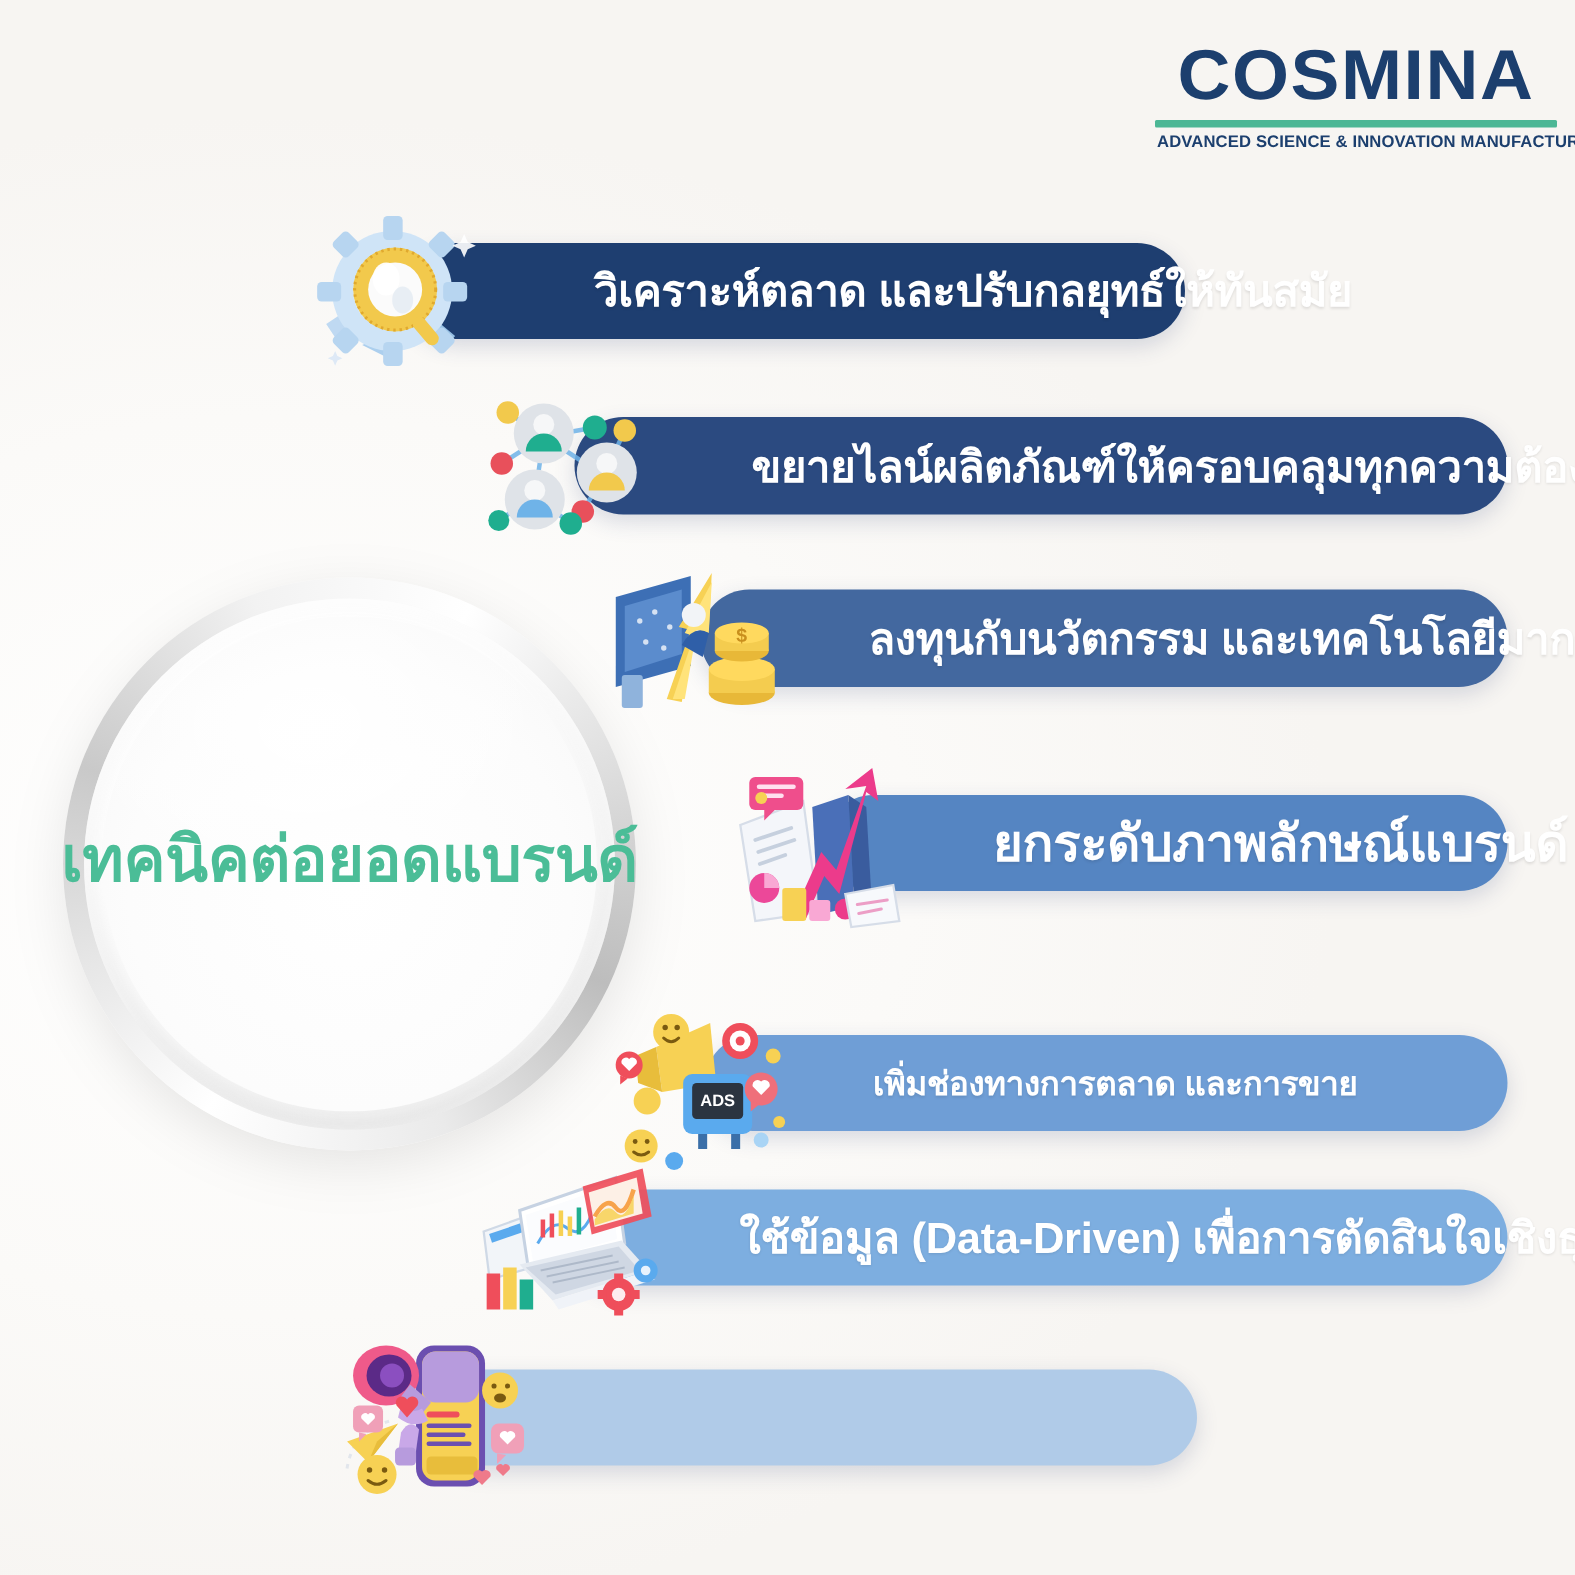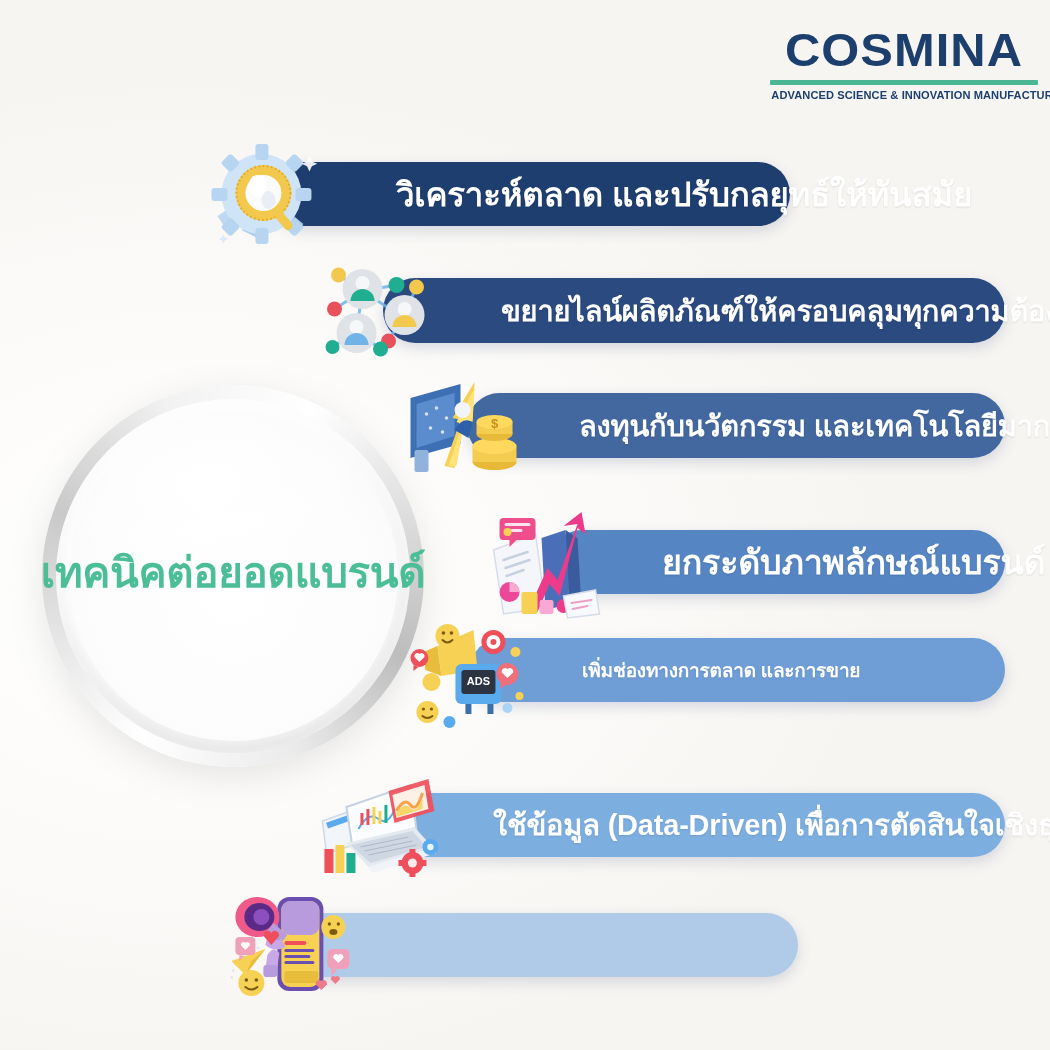--- a/index.html
+++ b/index.html
@@ -106,33 +106,33 @@
   }
   .pill-icon {
     position:absolute;
     left:0; top:50%;
     transform:translate(-52%,-50%);
     pointer-events:none;
   }
 
   
   #pill-1 { left:272px; top:162px;  width:518px; height:64px;  background:#1e3e70; }
-  #pill-1 .pill-label { font-size:33px; margin-left:124px; }
+  #pill-1 .pill-label { font-size:29px; margin-left:124px; }
 
   #pill-2 { left:383px; top:278px;  width:622px; height:65px;  background:#2b4a80; }
   #pill-2 .pill-label { font-size:29px; margin-left:118px; }
 
   #pill-3 { left:467px; top:393px;  width:538px; height:65px;  background:#43689f; }
   #pill-3 .pill-label { font-size:29px; margin-left:112px; }
 
   #pill-4 { left:550px; top:530px;  width:455px; height:64px;  background:#5585c2; }
   #pill-4 .pill-label { font-size:34px; margin-left:112px; }
 
-  #pill-5 { left:470px; top:638px;  width:535px; height:64px;  background:#6f9ed6; }
-  #pill-5 .pill-label { font-size:19px; margin-left:112px; }
+  #pill-5 { left:470px; top:690px;  width:535px; height:64px;  background:#6f9ed6; }
+  #pill-5 .pill-label { font-size:22px; margin-left:112px; }
 
   #pill-6 { left:383px; top:793px;  width:622px; height:64px;  background:#7daee0; }
   #pill-6 .pill-label { font-size:29px; margin-left:110px; }
 
   #pill-7 { left:290px; top:913px;  width:508px; height:64px;  background:#b0cbe8; }
   #pill-7 .pill-label { font-size:29px; margin-left:110px; }
 
   svg { display:block; overflow:visible; }
 </style>
 </head>

